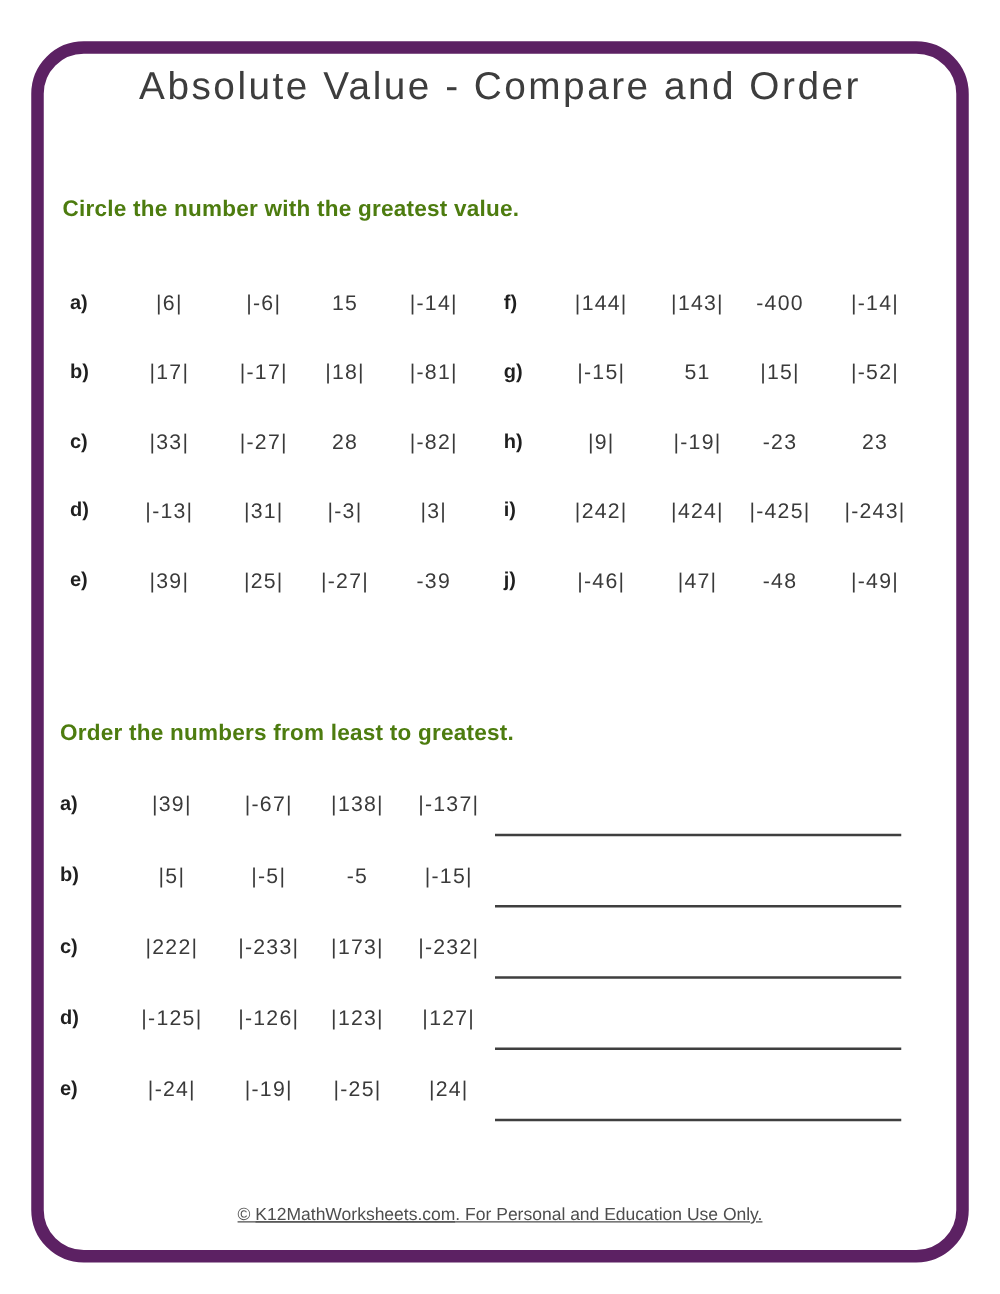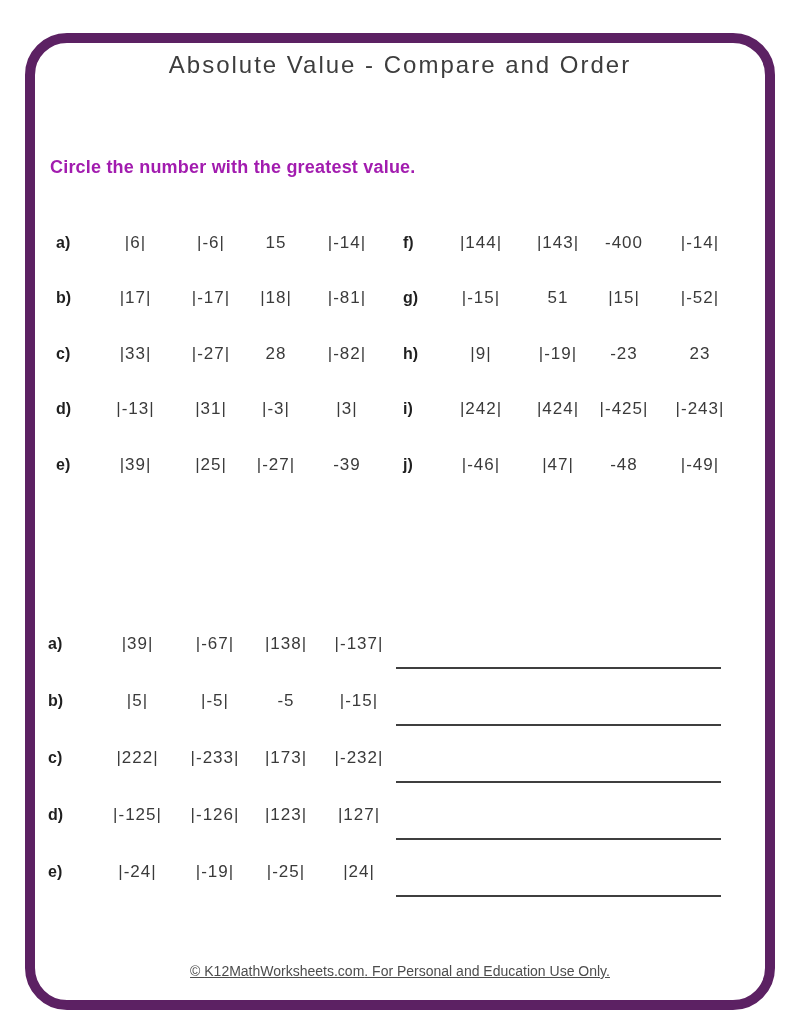--- a/index.html
+++ b/index.html
@@ -18,32 +18,32 @@
     border: 10px solid #5C2163;
     border-radius: 42px;
     background: #fff;
   }
   .frame-inner { position: relative; width: 730px; height: 957px; }
 
   .title {
     position: absolute; top: 8px; left: 0;
     width: 100%;
     text-align: center;
-    font-size: 24px;
+    font-size: 31px;
     font-weight: 500;
     letter-spacing: 2px;
     color: #3d3d3d;
     white-space: nowrap;
   }
 
   .instruction {
     position: absolute;
     font-size: 18px;
     font-weight: bold;
-    color: #a21caf;
+    color: #4d7c0f;
     letter-spacing: 0.2px;
     white-space: nowrap;
   }
   #s1-instruction { left: 15px; top: 114px; }
   #s2-instruction { left: 13px; top: 533px; }
 
   .group {
     position: absolute;
     display: grid;
     grid-auto-rows: 55.5px;
@@ -190,20 +190,21 @@
 
   <div class="prow">
     <span class="plabel">j)</span>
     <span class="pval">|-46|</span>
     <span class="pval">|47|</span>
     <span class="pval">-48</span>
     <span class="pval">|-49|</span>
   </div>
 </div>
 
+    <div class="instruction" id="s2-instruction">Order the numbers from least to greatest.</div>
 
     <div id="s2-rows">
   <div class="prow">
     <span class="plabel">a)</span>
     <span class="pval">|39|</span>
     <span class="pval">|-67|</span>
     <span class="pval">|138|</span>
     <span class="pval">|-137|</span>
     <div class="answer-line"></div>
   </div>

